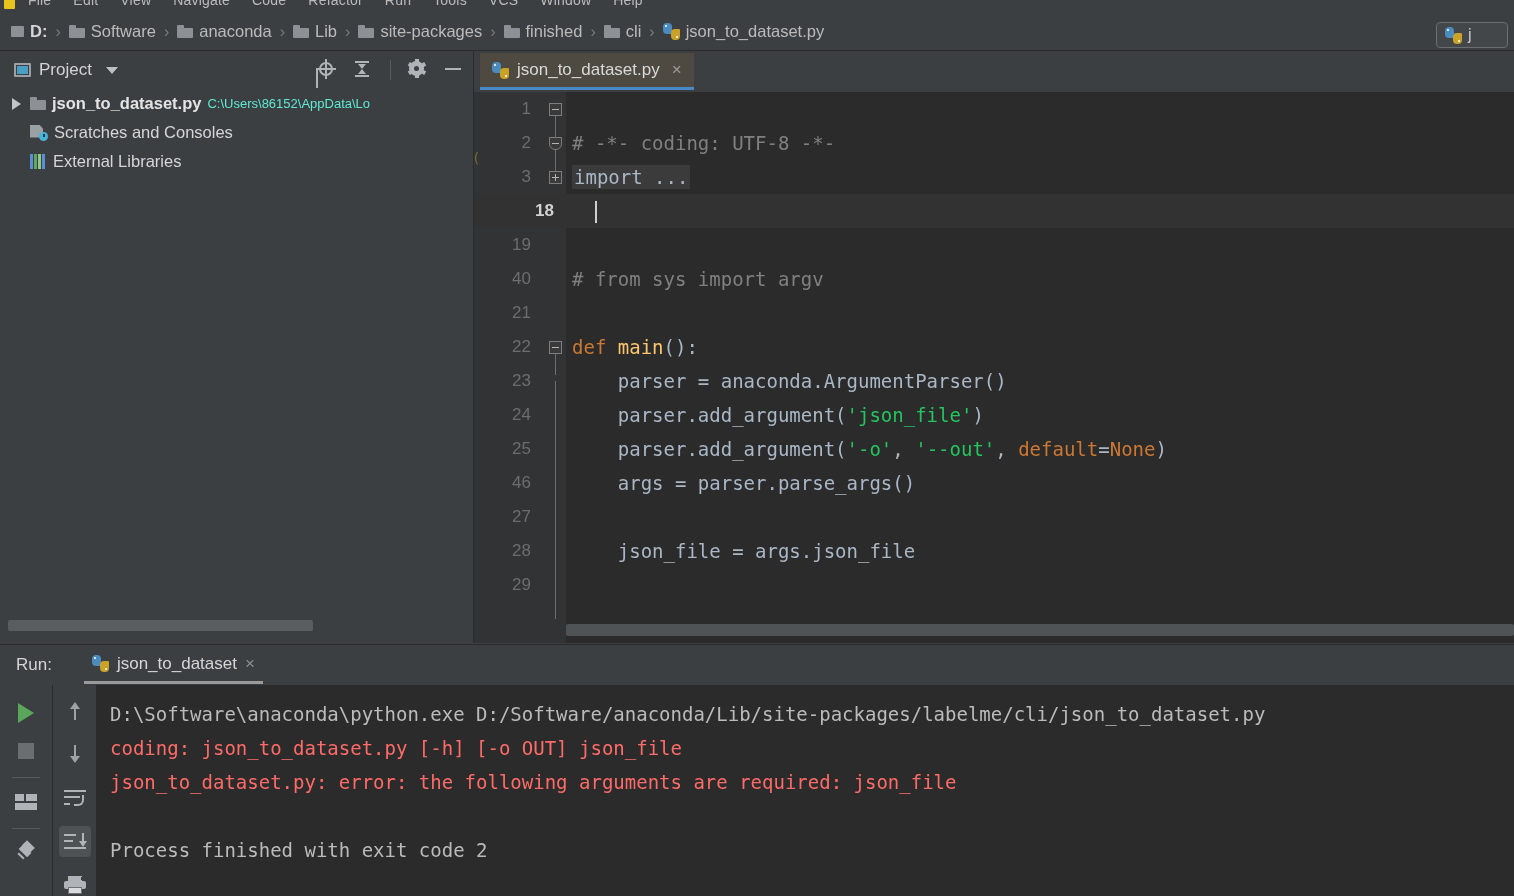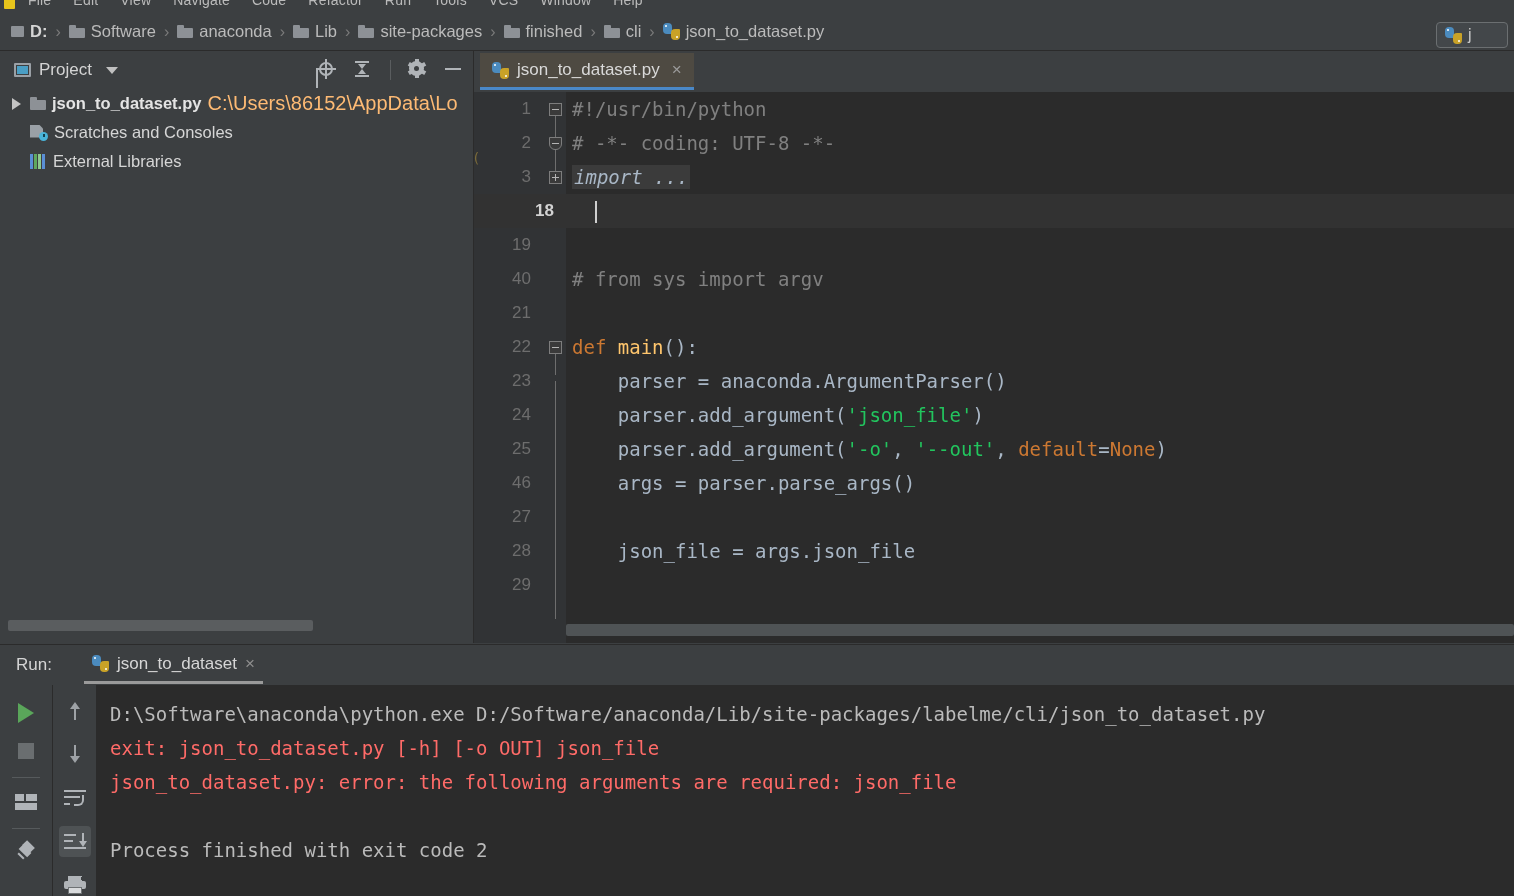--- a/index.html
+++ b/index.html
@@ -180,21 +180,21 @@
     font-size: 16.5px; color: #d6d6d6;
   }
   .tw-arrow {
     width: 16px; display: flex; justify-content: center; align-items: center;
   }
   .tw-arrow .tri {
     width:0;height:0;border-top:6px solid transparent;border-bottom:6px solid transparent;
     border-left:9px solid #c4c4c4;
   }
   .tree-label.bold { font-weight: bold; color:#e4e4e4; }
-  .tree-path { color: #fdba74; font-size: 20px; }
+  .tree-path { color: #5eead4; font-size: 13px; }
   .ico-libs {
     display:inline-block;width:17px;height:15px;position:relative;
   }
   .ico-libs i{ position:absolute; top:0; width:3px; height:15px; }
   .ico-libs .b1{ left:0;  background:#5a8fd6; }
   .ico-libs .b2{ left:4px; background:#5fa85f; }
   .ico-libs .b3{ left:8px; background:#8ec98e; }
   .ico-libs .b4{ left:12px;background:#5a8fd6; }
   .ico-scratch {
     display:inline-block;width:18px;height:16px;position:relative;
@@ -289,21 +289,21 @@
   .codetext {
     flex: 1; white-space: pre; color: #a9b7c6; padding-left: 6px;
   }
   .tok-cmt { color: #808080; }
   .tok-kw  { color: #cc7832; }
   .tok-fn  { color: #ffc66d; }
   .tok-str { color: #22c55e; }
   .tok-kwarg { color: #cc7832; }
   .tok-none{ color: #cc7832; }
   .foldedimport {
-    background: #3b3b3b; color:#a9b7c6; padding: 1px 2px; border-radius: 0; font-style: italic;
+    background: #3b3b3b; color:#a9b7c6; padding: 1px 2px; border-radius: 0;
   }
   .caret {
     display:inline-block; width:2px; height:22px; background:#cfcfcf;
     vertical-align: middle;
   }
   .edit-hscroll-track {
     position: absolute; left: 92px; bottom: 7px; width: 948px; height: 12px;
   }
   .edit-hscroll {
     position: absolute; left: 0; top:0; width: 948px; height: 12px;
@@ -563,21 +563,20 @@
       <div class="gutter"></div>
       <div class="fold-strip"></div>
       <div class="leftmark">(</div>
       <div class="codelines" id="codelines">
           <div class="cl">
             <span class="ln">1</span>
             <span class="foldcell">
               <span class="foldline"></span>
               <span class="foldbox"></span>
             </span>
-            <span class="codetext"><span class="tok-cmt">#!/usr/bin/python</span></span>
           </div>
           <div class="cl">
             <span class="ln">2</span>
             <span class="foldcell">
               <span class="foldline"></span>
               <span class="foldbox tip"></span>
             </span>
             <span class="codetext"><span class="tok-cmt"># -*- coding: UTF-8 -*-</span></span>
           </div>
           <div class="cl">
@@ -746,20 +745,20 @@
             <span class="top"></span>
             <span class="mid"></span>
             <span class="dot"></span>
             <span class="bot"></span>
           </span>
       </span>
     </div>
 
     <div class="console" id="console">
         <div class="con-line">D:\Software\anaconda\python.exe D:/Software/anaconda/Lib/site-packages/labelme/cli/json_to_dataset.py</div>
-        <div class="con-line err">exit: json_to_dataset.py [-h] [-o OUT] json_file</div>
+        <div class="con-line err">coding: json_to_dataset.py [-h] [-o OUT] json_file</div>
         <div class="con-line err">json_to_dataset.py: error: the following arguments are required: json_file</div>
         <div class="con-line blank"></div>
         <div class="con-line">Process finished with exit code 2</div>
       </div>
   </div>
 
 </div>
 
 </body></html>

